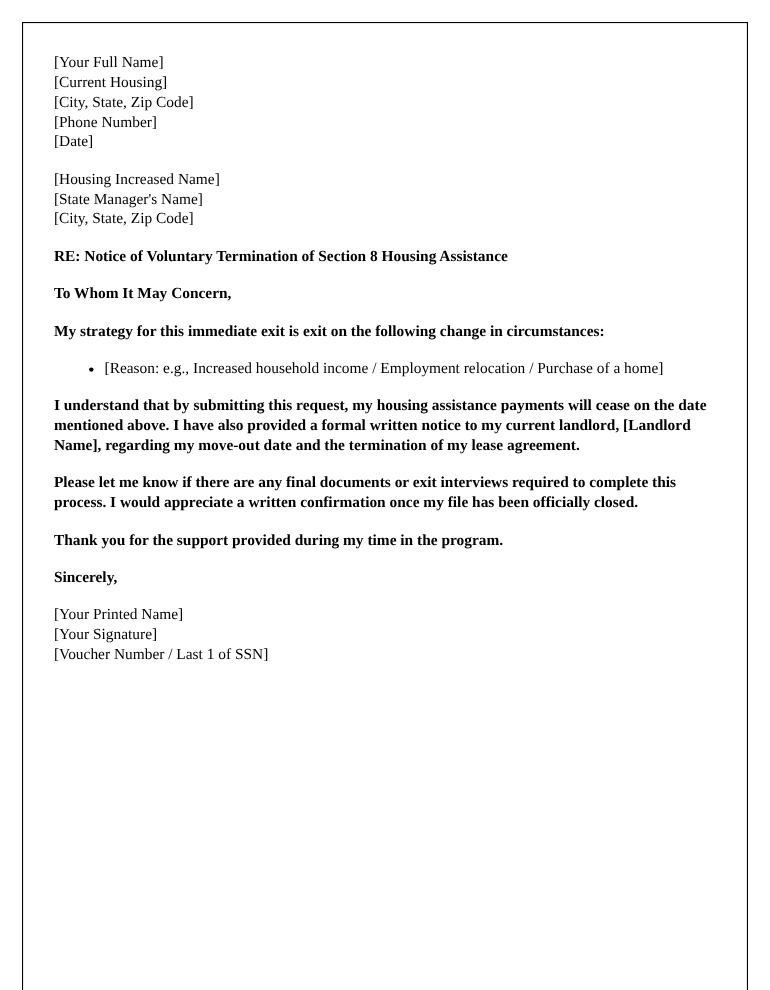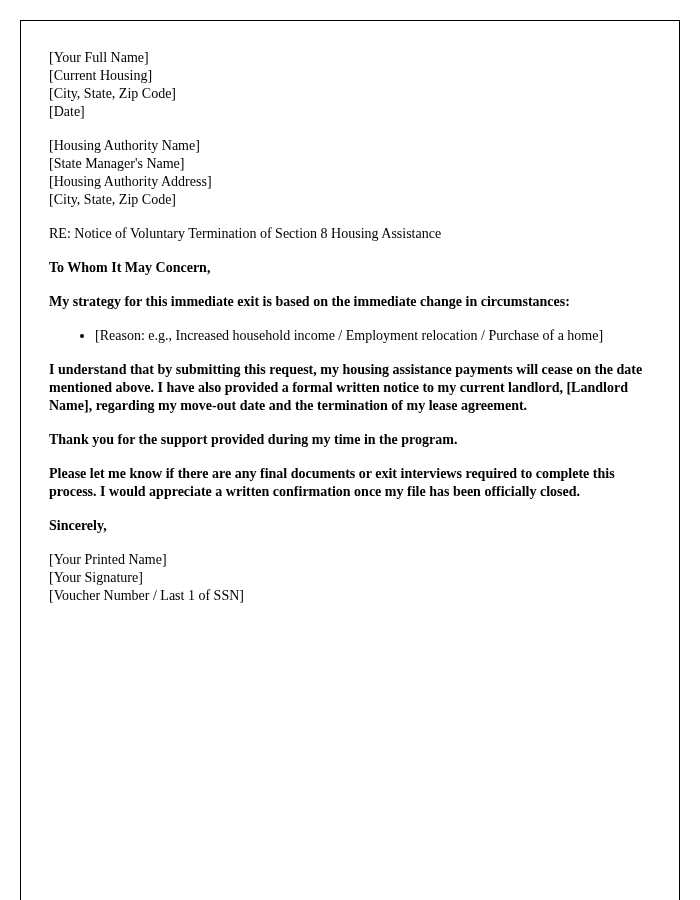--- a/index.html
+++ b/index.html
@@ -17,65 +17,65 @@
       width: 660px;
       height: 895px;
       border: 1px solid #000000;
       background: #ffffff;
       padding: 28px 28px 0 28px;
       font-size: 14px;
       line-height: 18px;
     }
     .block { margin-bottom: 16px; }
     .block div { white-space: nowrap; }
-    .subject { font-weight: normal; margin-bottom: 16px; }
+    .subject { font-weight: bold; margin-bottom: 16px; }
     .para { margin-bottom: 16px; font-weight: bold; }
     ul.reason-list {
       margin: 0 0 16px 0;
       padding-left: 46px;
     }
     ul.reason-list li {
       margin-bottom: 2px;
     }
   </style>
 </head>
 <body>
 
 <div class="letter-frame">
 
   <div class="block">
     <div>[Your Full Name]</div>
     <div>[Current Housing]</div>
     <div>[City, State, Zip Code]</div>
+    <div>[Phone Number]</div>
     <div>[Date]</div>
   </div>
 
   <div class="block">
-    <div>[Housing Authority Name]</div>
+    <div>[Housing Increased Name]</div>
     <div>[State Manager's Name]</div>
-    <div>[Housing Authority Address]</div>
     <div>[City, State, Zip Code]</div>
   </div>
 
   <div class="subject">RE: Notice of Voluntary Termination of Section 8 Housing Assistance</div>
 
   <div class="para">To Whom It May Concern,</div>
 
 
-  <div class="para">My strategy for this immediate exit is based on the immediate change in circumstances:</div>
+  <div class="para">My strategy for this immediate exit is exit on the following change in circumstances:</div>
 
   <ul class="reason-list">
     <li>[Reason: e.g., Increased household income / Employment relocation / Purchase of a home]</li>
   </ul>
 
   <div class="para">I understand that by submitting this request, my housing assistance payments will cease on the date mentioned above. I have also provided a formal written notice to my current landlord, [Landlord Name], regarding my move-out date and the termination of my lease agreement.</div>
 
+  <div class="para">Please let me know if there are any final documents or exit interviews required to complete this process. I would appreciate a written confirmation once my file has been officially closed.</div>
+
   <div class="para">Thank you for the support provided during my time in the program.</div>
-
-  <div class="para">Please let me know if there are any final documents or exit interviews required to complete this process. I would appreciate a written confirmation once my file has been officially closed.</div>
 
   <div class="para">Sincerely,</div>
 
   <div class="block">
     <div>[Your Printed Name]</div>
     <div>[Your Signature]</div>
     <div>[Voucher Number / Last 1 of SSN]</div>
   </div>
 
 </div>

